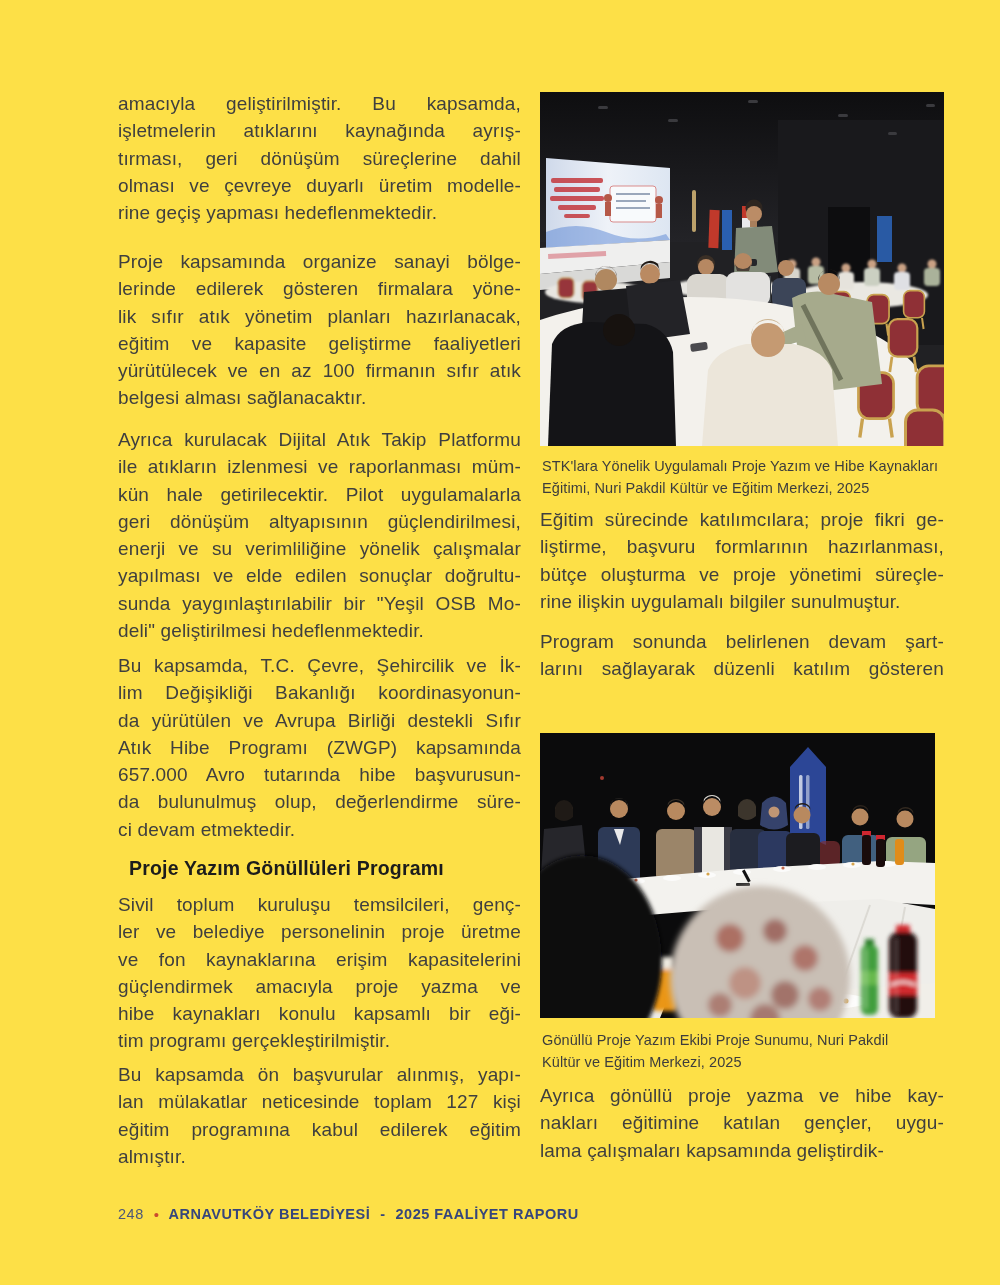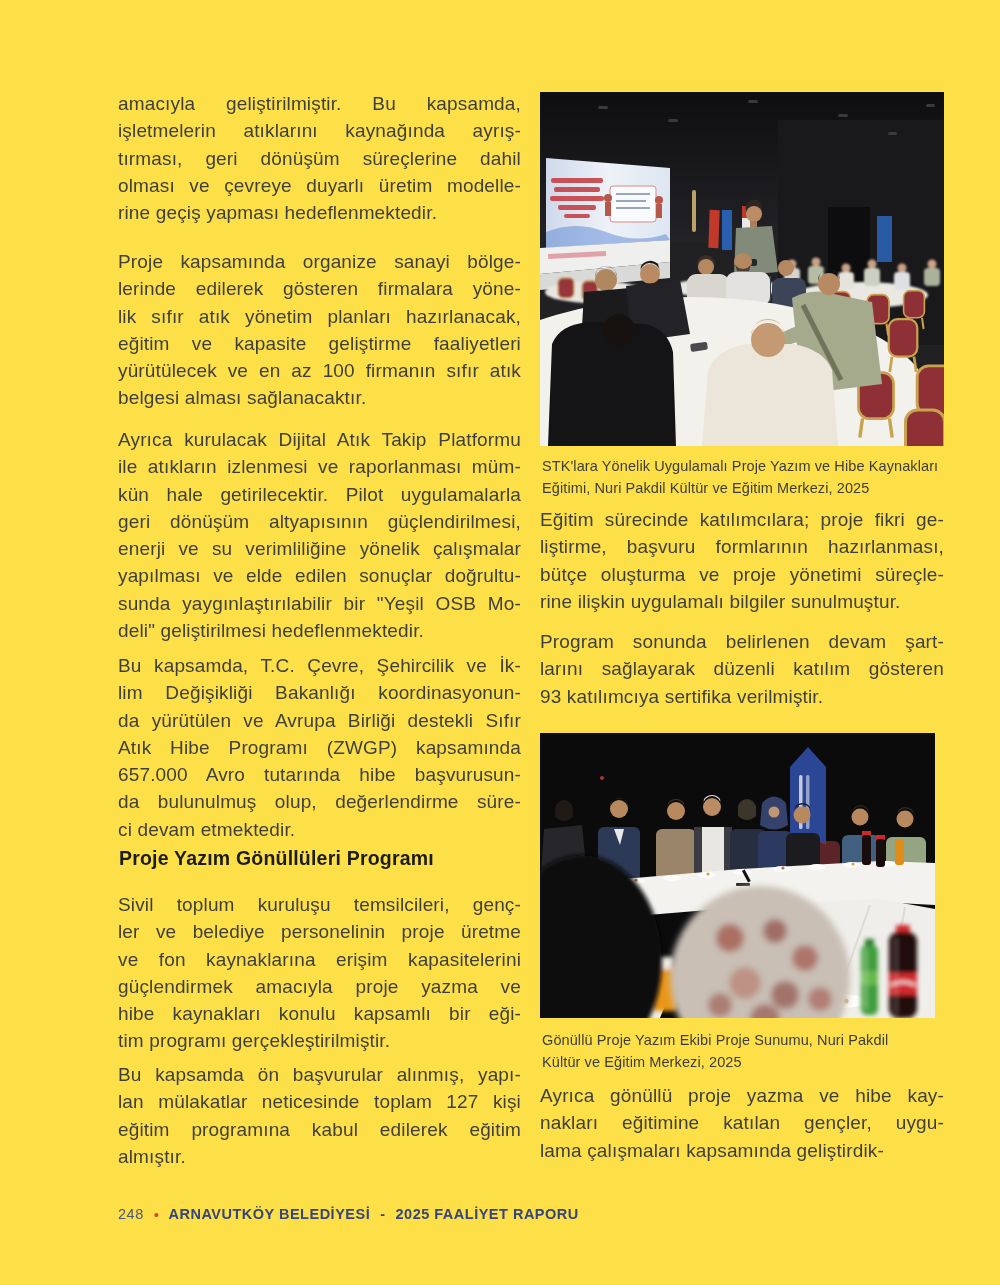--- a/index.html
+++ b/index.html
@@ -22,21 +22,21 @@
 
   
   .caption{
     position:absolute;left:542px;width:402px;
     font-size:14.5px;line-height:21.5px;color:#3d3d3d;
     letter-spacing:0.1px;
   }
   .caption .ln,.caption .ln.last{text-align:center;text-align-last:left;}
 
   .heading{
-    position:absolute;left:118px;top:846px;margin:1px;
+    position:absolute;left:118px;top:846px;margin:11px;
     font-size:19.5px;font-weight:700;color:#1c1c1c;letter-spacing:0.2px;
   }
 
   .photo{position:absolute;left:540px;display:block;}
   #photo1{top:92px;}
   #photo2{top:733px;}
 
   
   .footer{
     position:absolute;left:118px;top:1206px;height:20px;
@@ -265,21 +265,20 @@
     </div>
   <div class="para rcol" style="top:506px">
       <div class="ln">Eğitim sürecinde katılımcılara; proje fikri ge-</div>
       <div class="ln">liştirme, başvuru formlarının hazırlanması,</div>
       <div class="ln">bütçe oluşturma ve proje yönetimi süreçle-</div>
       <div class="ln last">rine ilişkin uygulamalı bilgiler sunulmuştur.</div>
     </div>
   <div class="para rcol" style="top:628px">
       <div class="ln">Program sonunda belirlenen devam şart-</div>
       <div class="ln">larını sağlayarak düzenli katılım gösteren</div>
-      <div class="ln last">93 katılımcıya sertifika verilmiştir.</div>
     </div>
 
   <svg id="photo2" class="photo" width="395" height="285" viewBox="0 0 395 285">
     <defs>
       <filter id="b2" x="-25%" y="-25%" width="150%" height="150%">
           <feGaussianBlur stdDeviation="2.2"></feGaussianBlur>
         </filter>
       <filter id="b3" x="-25%" y="-25%" width="150%" height="150%">
           <feGaussianBlur stdDeviation="3"></feGaussianBlur>
         </filter>

